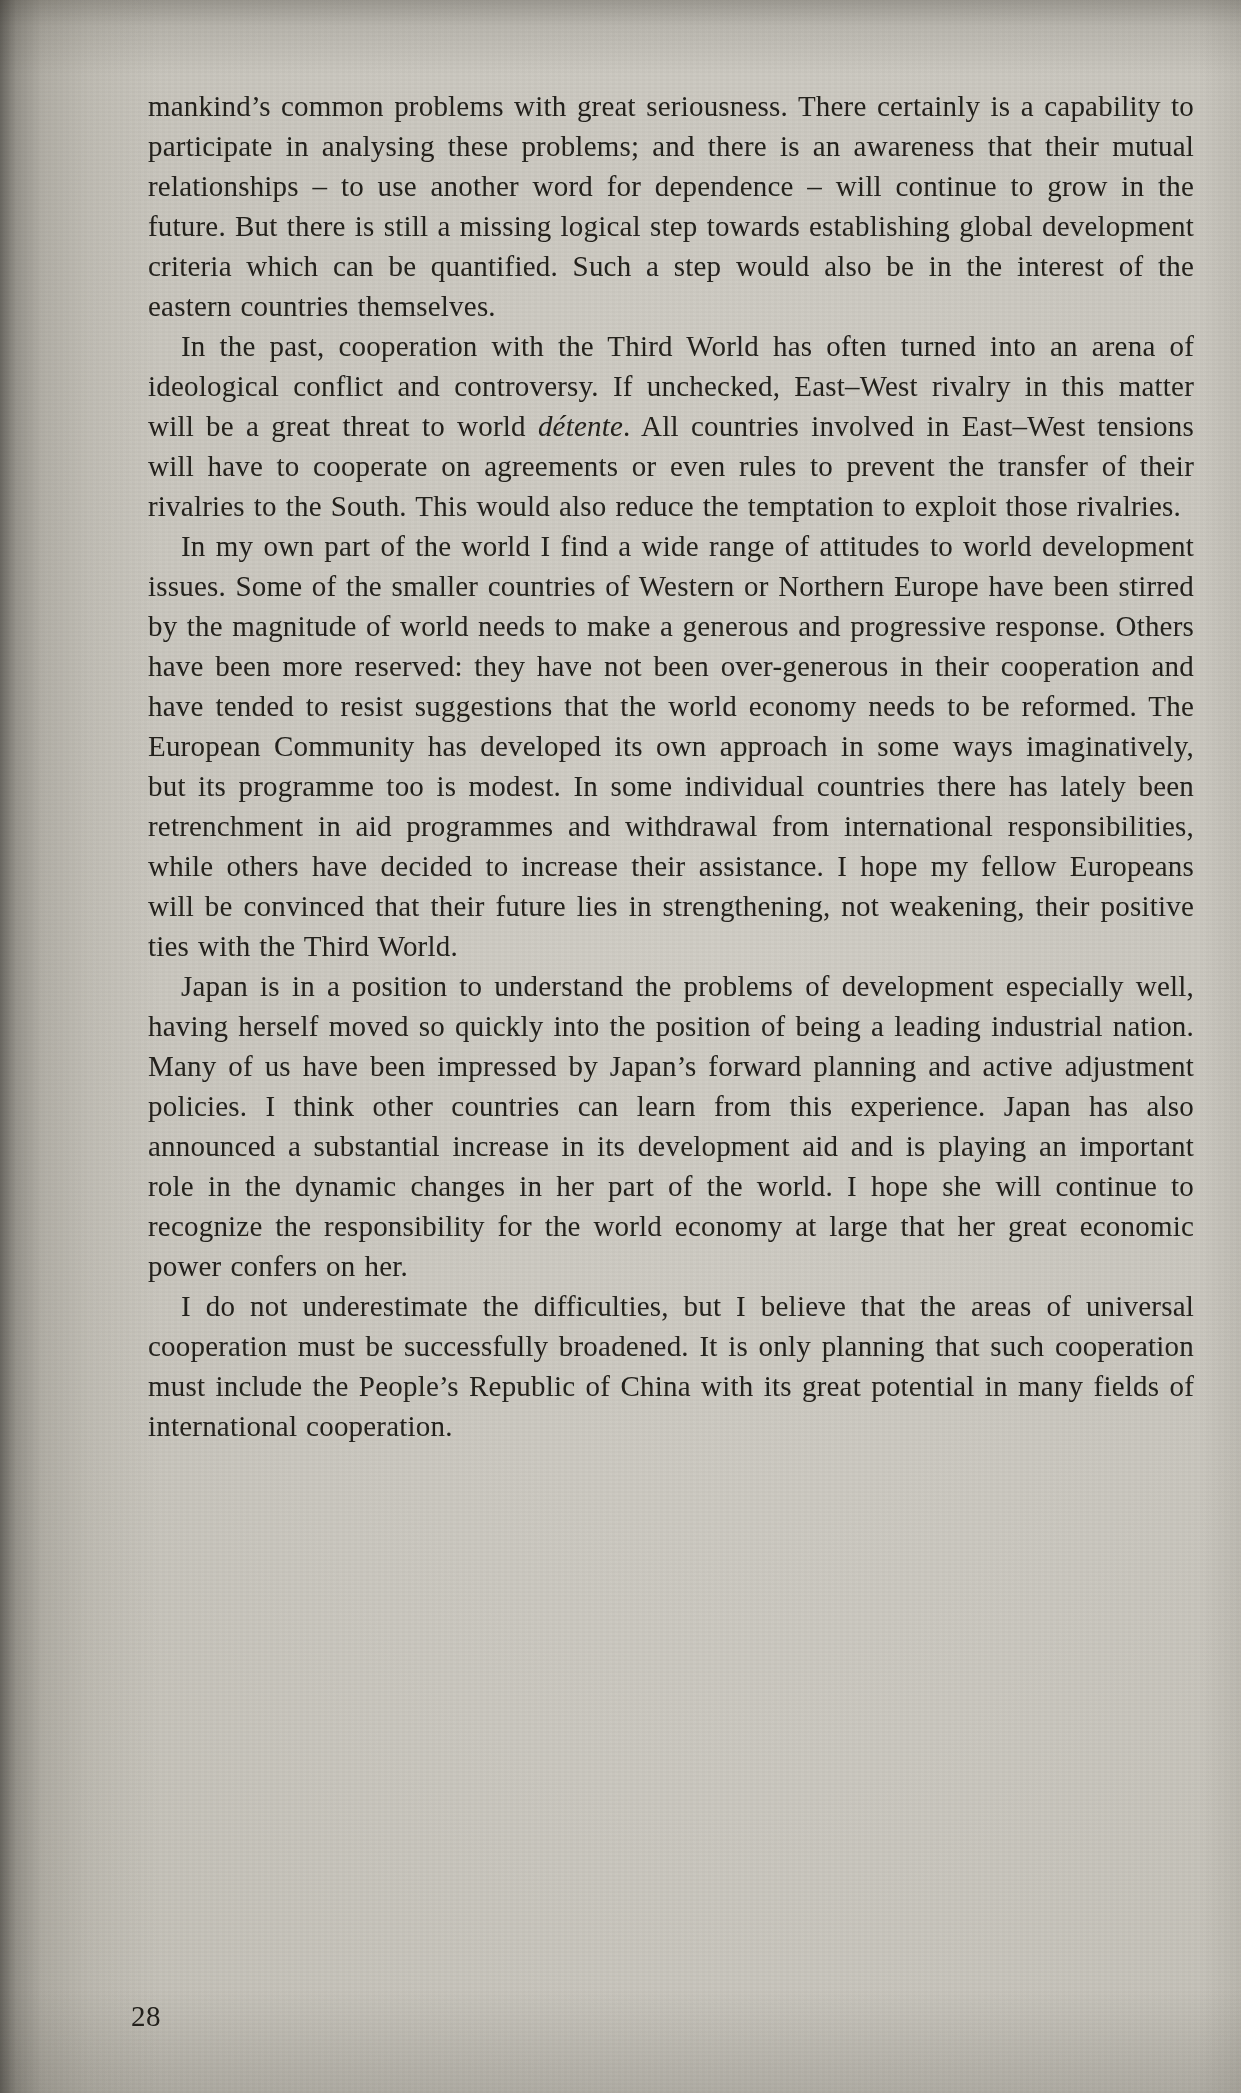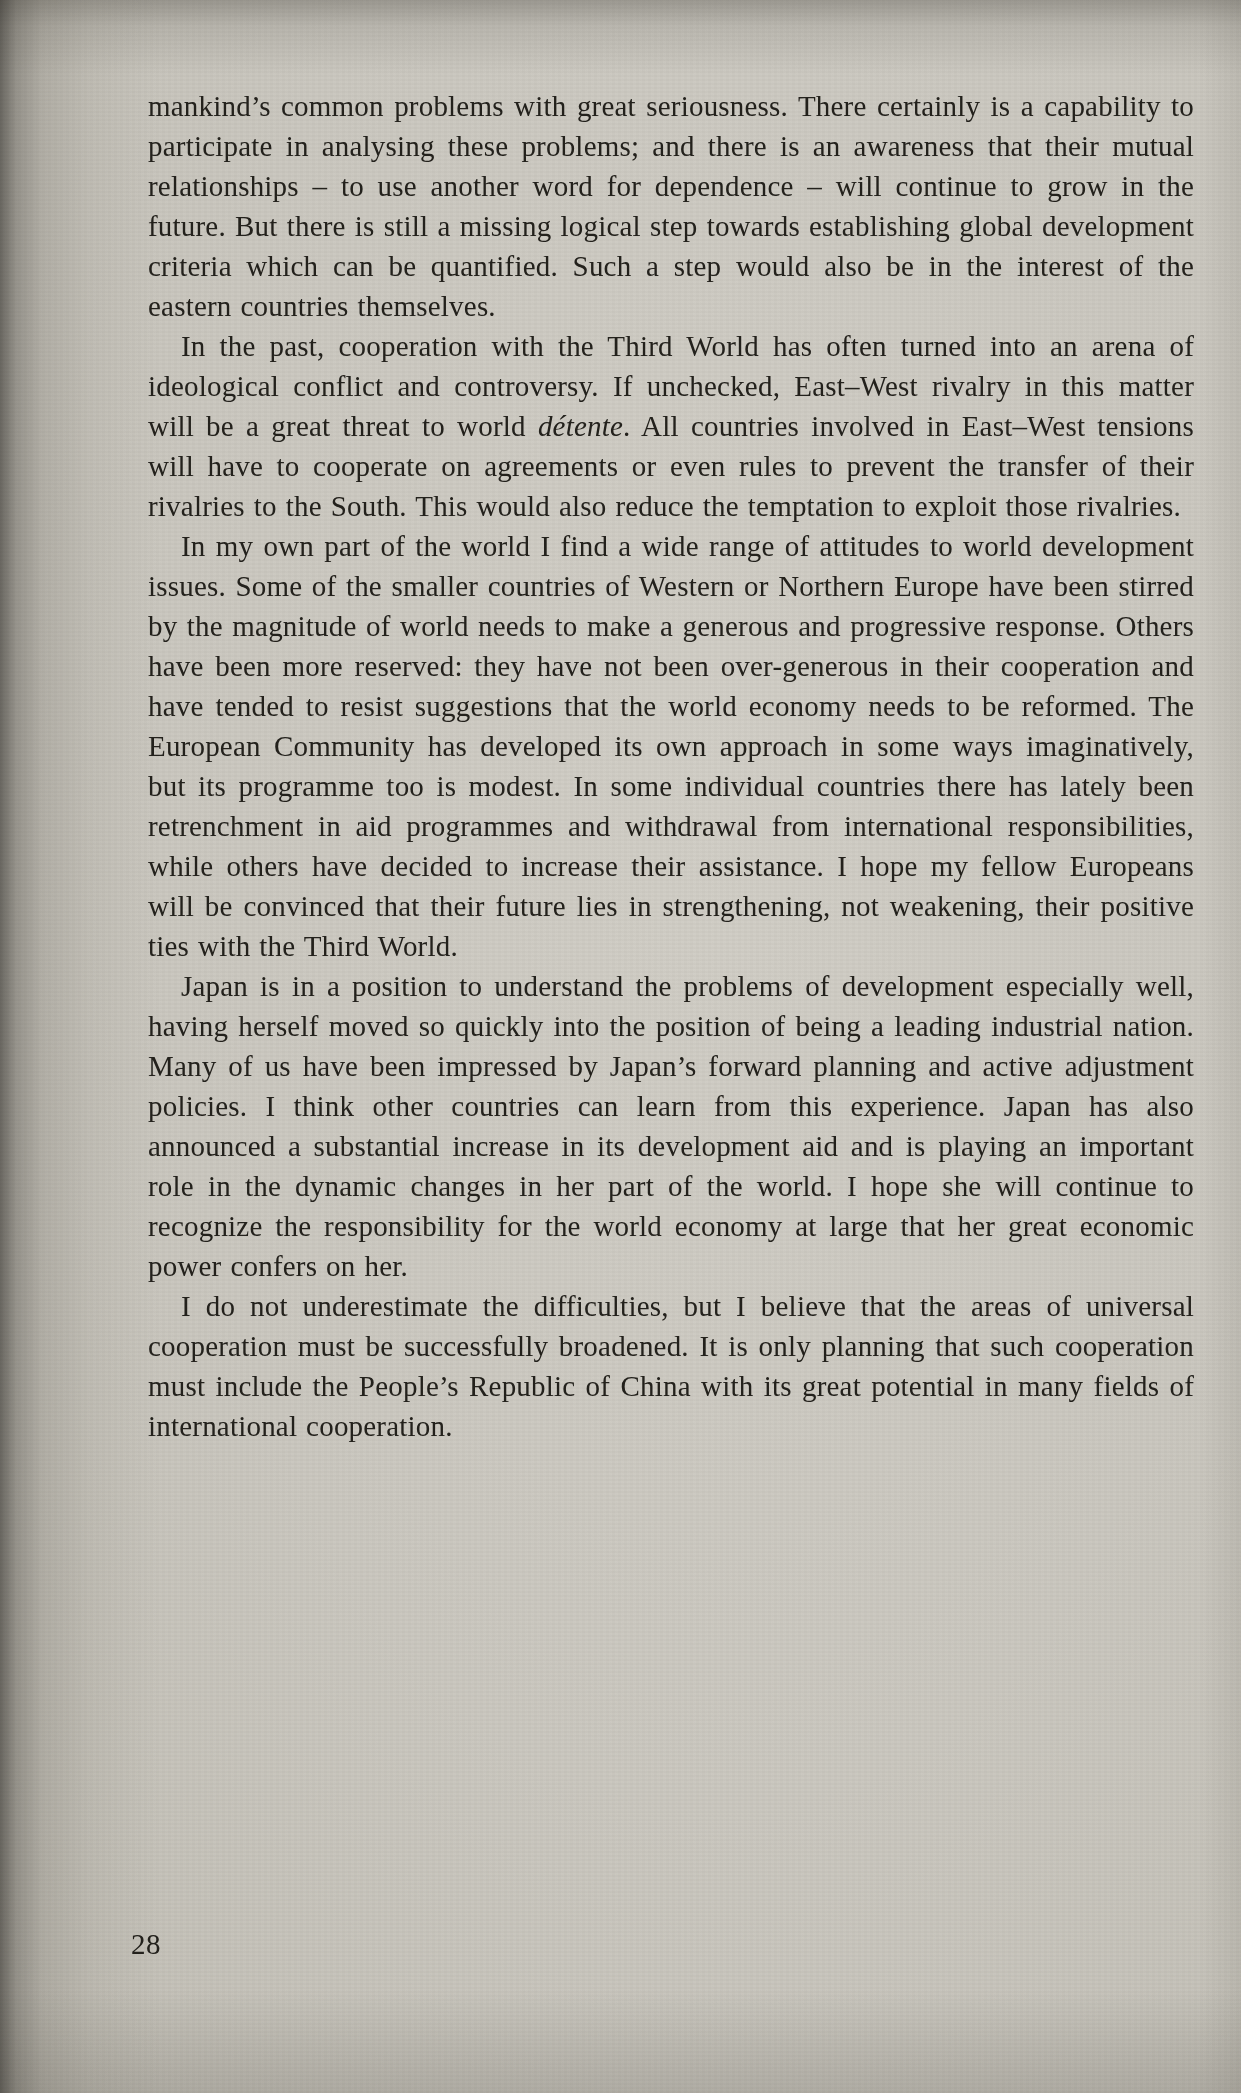--- a/index.html
+++ b/index.html
@@ -58,21 +58,21 @@
   }
   .text-block p.para.indent {
     text-indent: 33px;
   }
   .italic {
     font-style: italic;
   }
   .page-number {
     position: absolute;
     left: 131px;
-    top: 1924px;
+    top: 1996px;
     font-size: 29px;
     line-height: 40px;
     letter-spacing: 0.5px;
   }
 </style>
 </head>
 <body>
 
 <div class="page">
   <div class="text-block">

